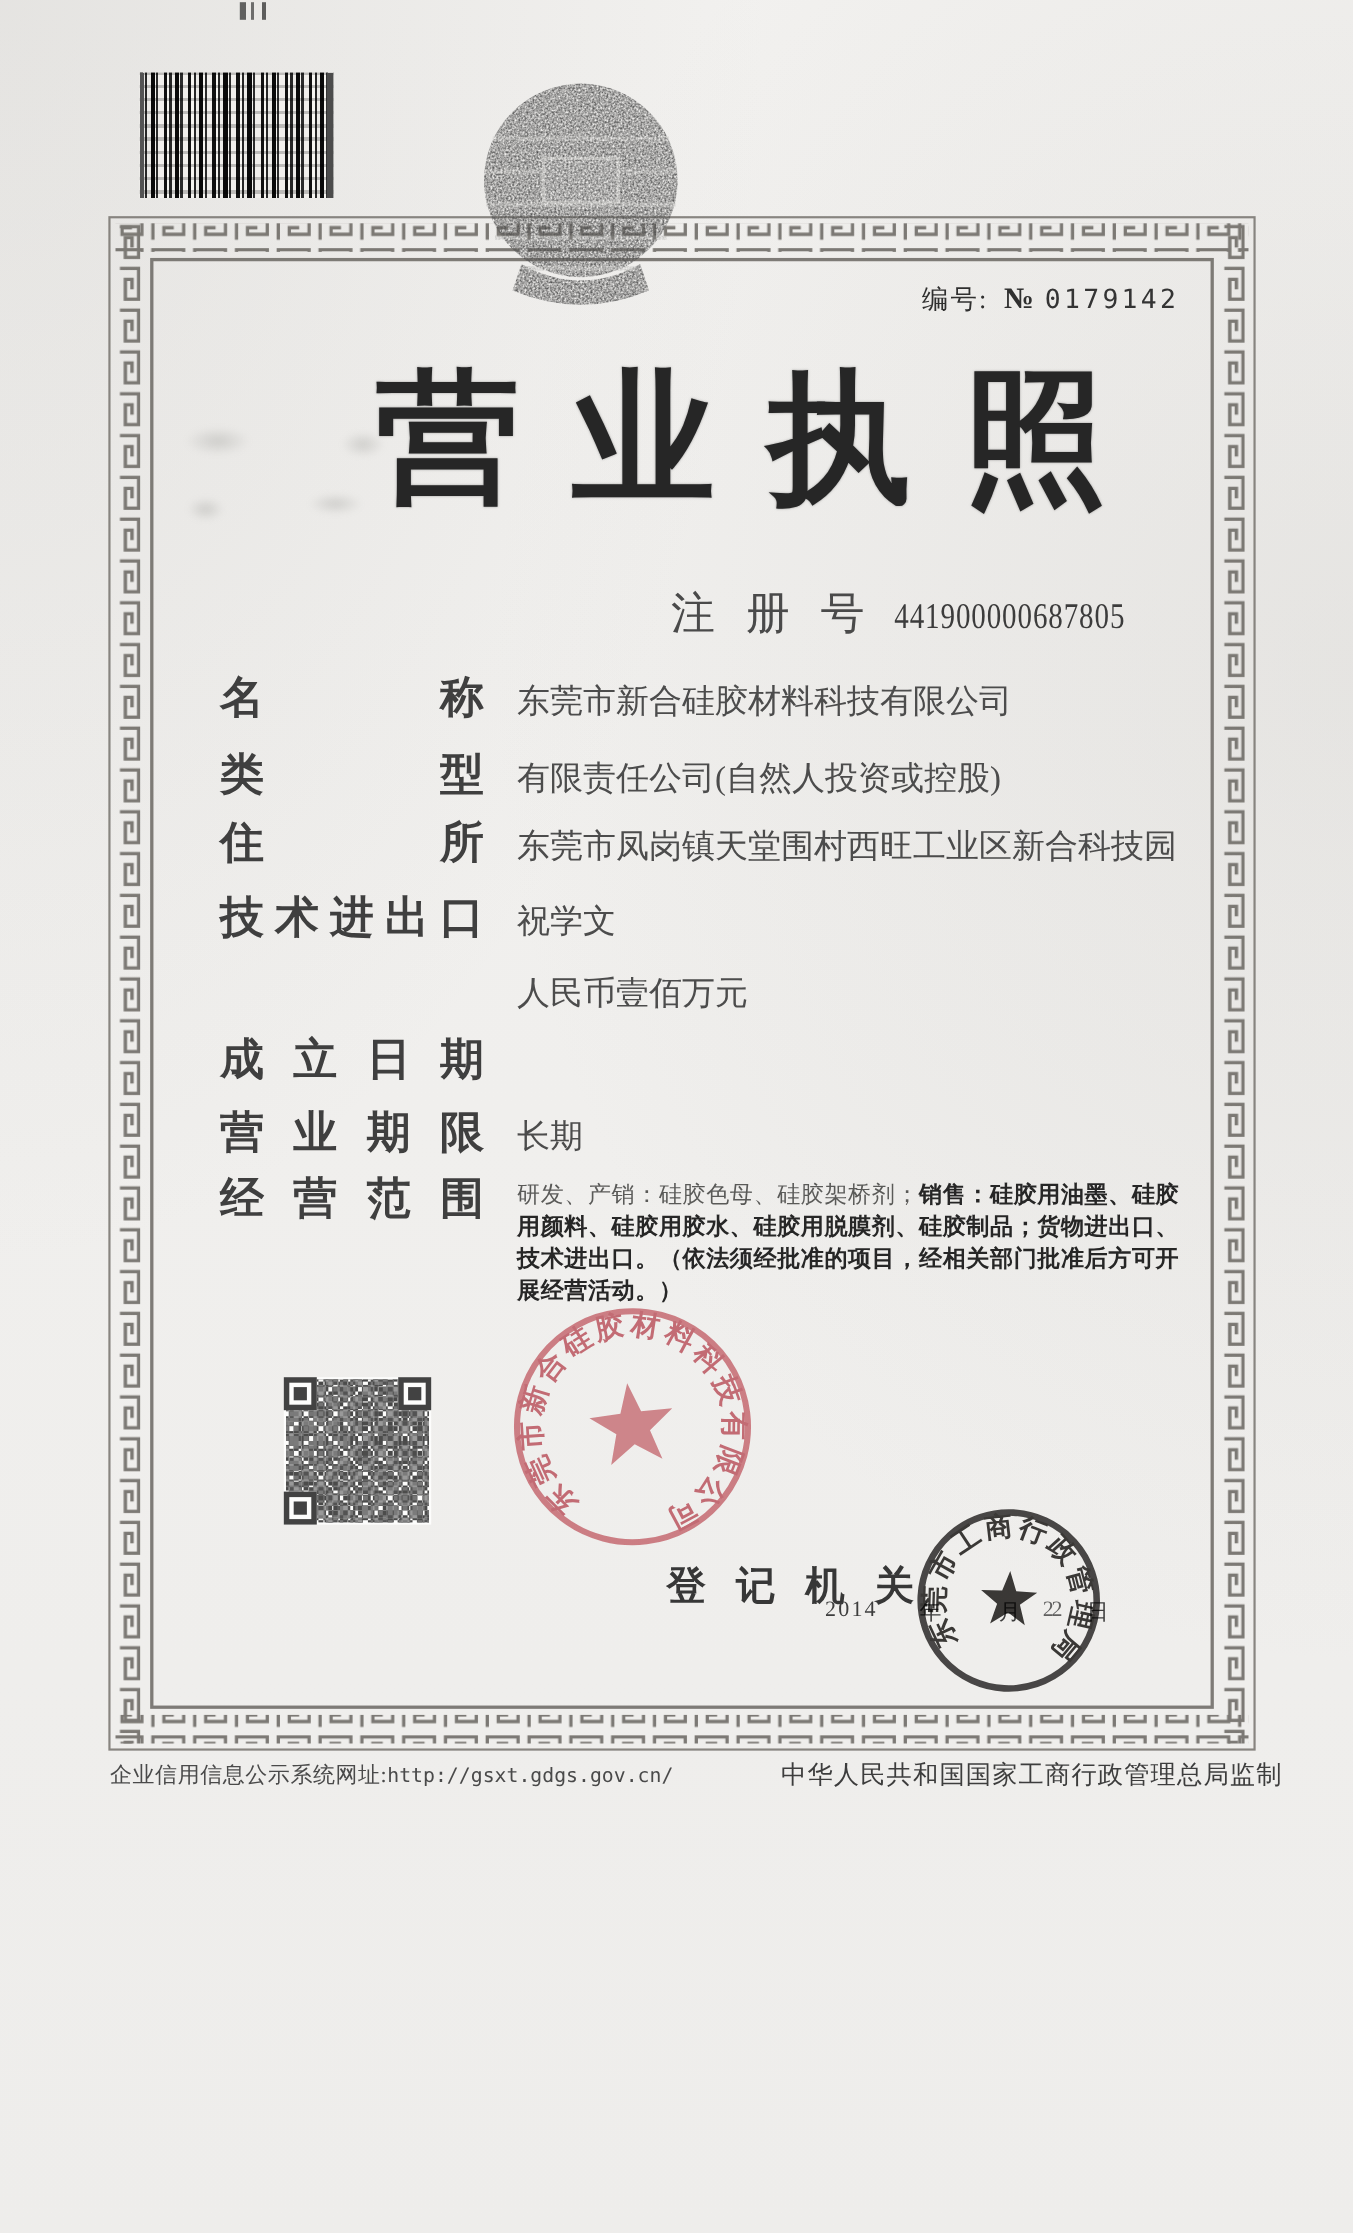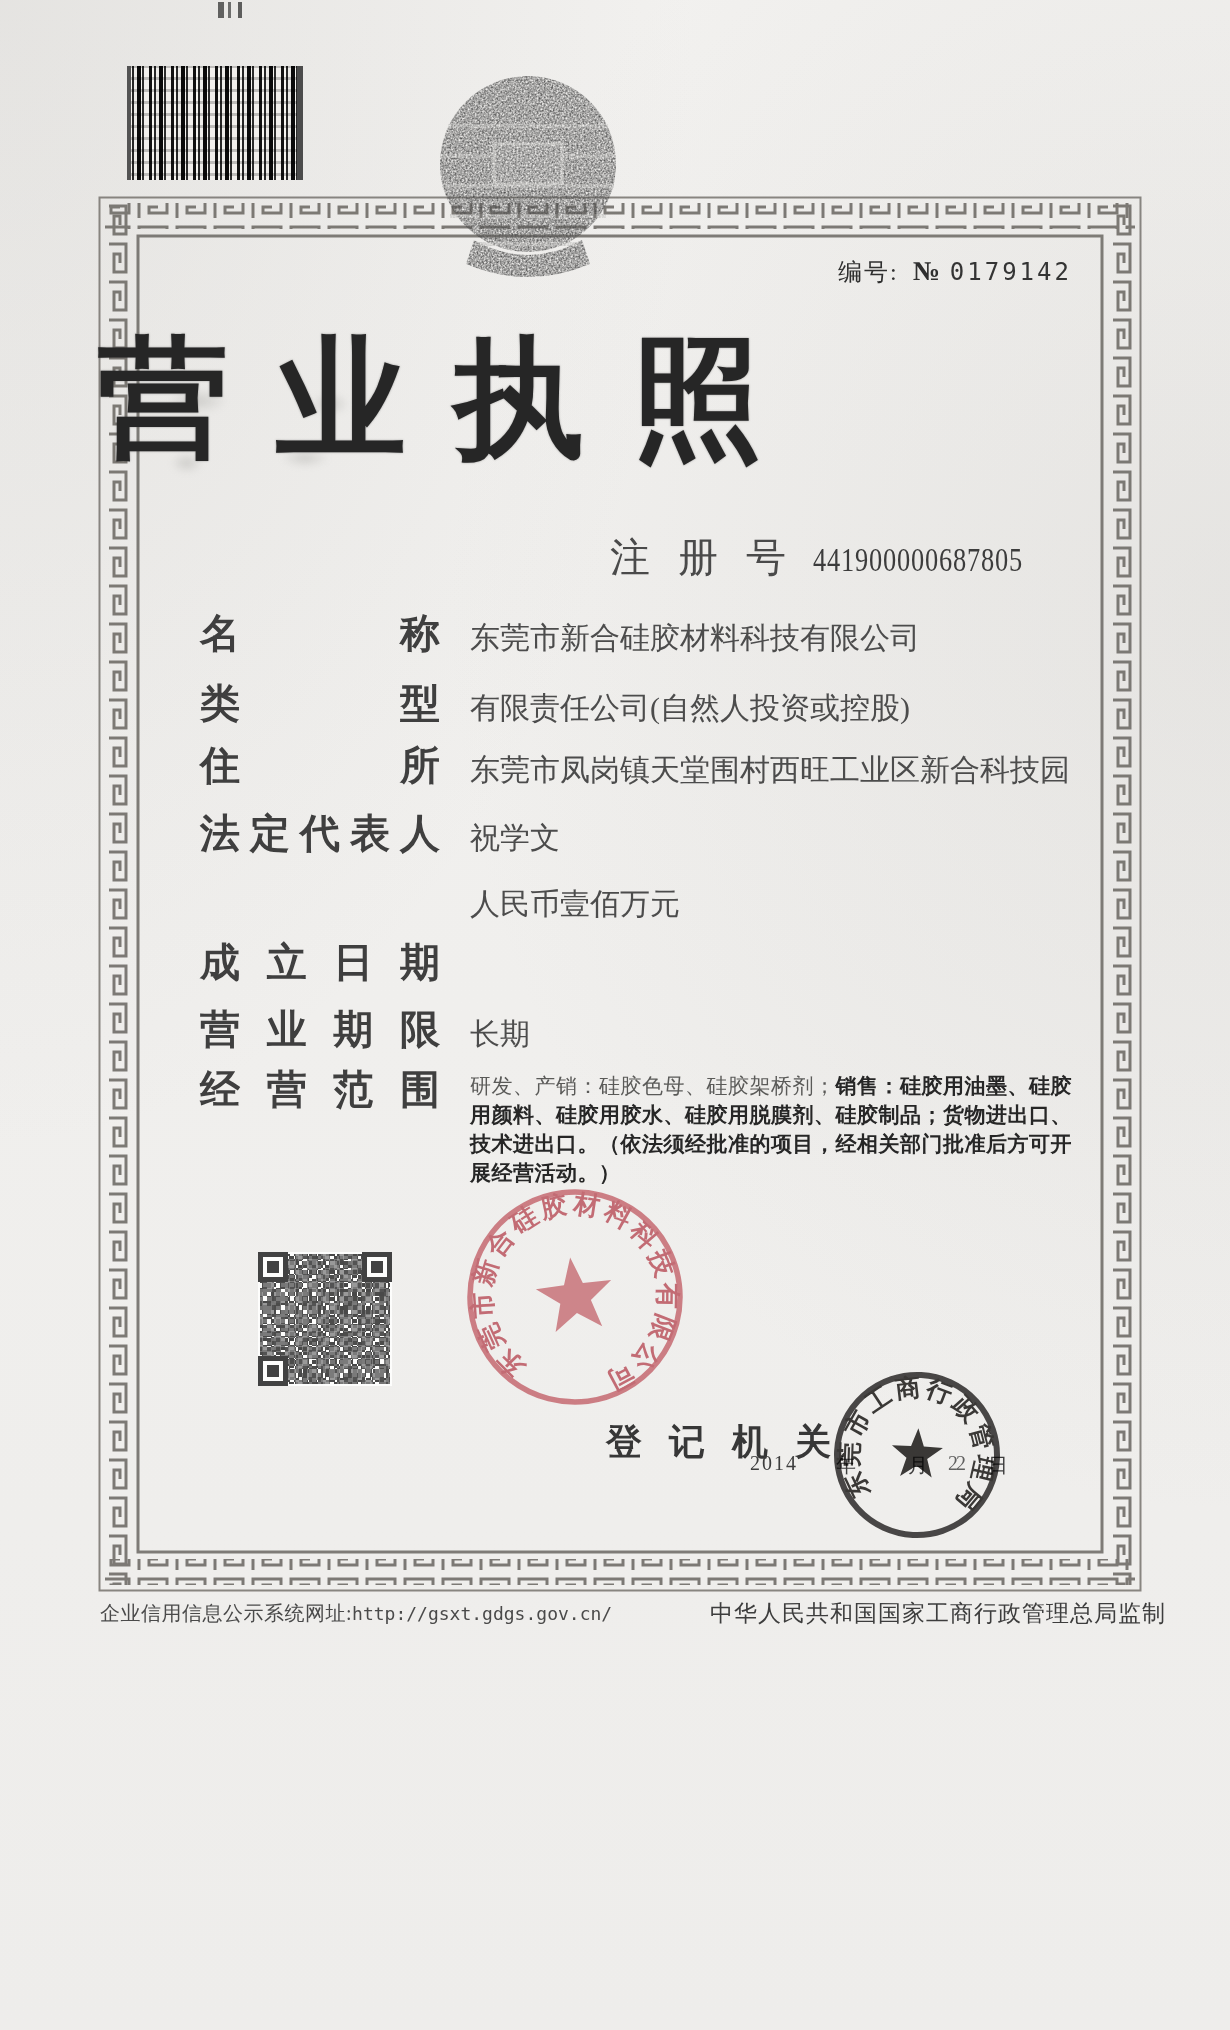--- a/index.html
+++ b/index.html
@@ -28,21 +28,21 @@
     filter:blur(.5px) contrast(1.05);}
   
   .emblem{left:436px;top:62px;width:184px;height:234px;}
   
   .frame{left:98px;top:196px;width:1044px;height:1396px;opacity:.88;}
   
   .serial{left:838px;top:256px;font-size:24px;color:#2f2f2f;letter-spacing:2px;white-space:nowrap;}
   .serial .nomark{font-weight:700;font-size:27px;padding:0 8px 0 14px;}
   .serial .num{font-family:"DejaVu Sans Mono",monospace;font-size:24px;letter-spacing:3px;color:#343434;}
   
-  .title{left:98px;top:312px;width:1044px;text-align:left;padding-right:88px;box-sizing:border-box;
+  .title{left:98px;top:312px;width:1044px;text-align:right;padding-right:88px;box-sizing:border-box;
     font-size:130px;font-weight:800;letter-spacing:48px;color:#262626;
     text-shadow:0 0 2px rgba(70,70,70,.55);}
   
   .regline{left:610px;top:530px;white-space:nowrap;}
   .reglabel{font-size:40px;letter-spacing:9px;color:#4a4a4a;}
   .regnum{display:inline-block;font-size:33px;color:#3c3c3c;transform:scaleX(.8);transform-origin:left center;margin-left:18px;letter-spacing:1px;}
   
   .flabel{left:200px;width:240px;font-size:40px;font-weight:600;color:#3f3f3f;
     text-align:justify;text-align-last:justify;line-height:1.1;}
   .fvalue{left:470px;width:630px;font-size:30px;color:#4c4c4c;line-height:1.2;white-space:nowrap;}
@@ -142,21 +142,21 @@
 
   <div class="abs flabel" style="top:612px">名称</div>
   <div class="abs fvalue" style="top:620px">东莞市新合硅胶材料科技有限公司</div>
 
   <div class="abs flabel" style="top:682px">类型</div>
   <div class="abs fvalue" style="top:690px">有限责任公司(自然人投资或控股)</div>
 
   <div class="abs flabel" style="top:744px">住所</div>
   <div class="abs fvalue" style="top:752px">东莞市凤岗镇天堂围村西旺工业区新合科技园</div>
 
-  <div class="abs flabel" style="top:812px">法定代表人</div>
+  <div class="abs flabel" style="top:812px">技术进出口</div>
   <div class="abs fvalue" style="top:820px">祝学文</div>
 
   <div class="abs fvalue" style="top:886px">人民币壹佰万元</div>
 
   <div class="abs flabel" style="top:941px">成立日期</div>
 
   <div class="abs flabel" style="top:1008px">营业期限</div>
   <div class="abs fvalue" style="top:1016px">长期</div>
 
   <div class="abs flabel" style="top:1068px">经营范围</div>

